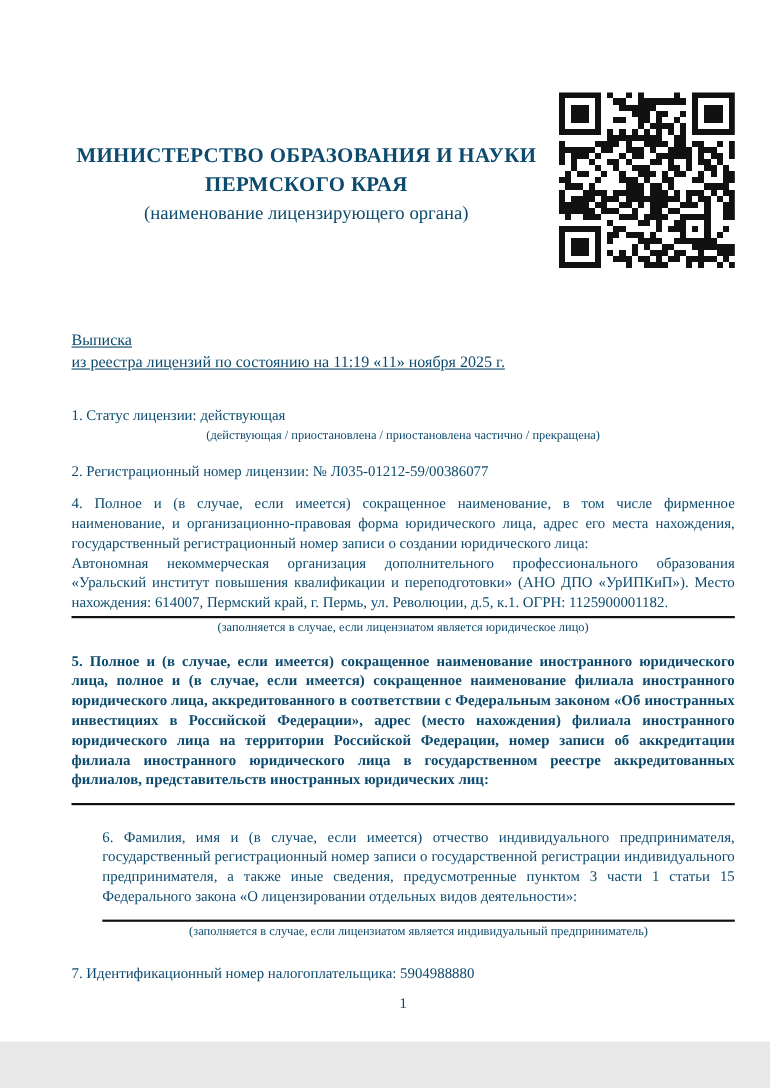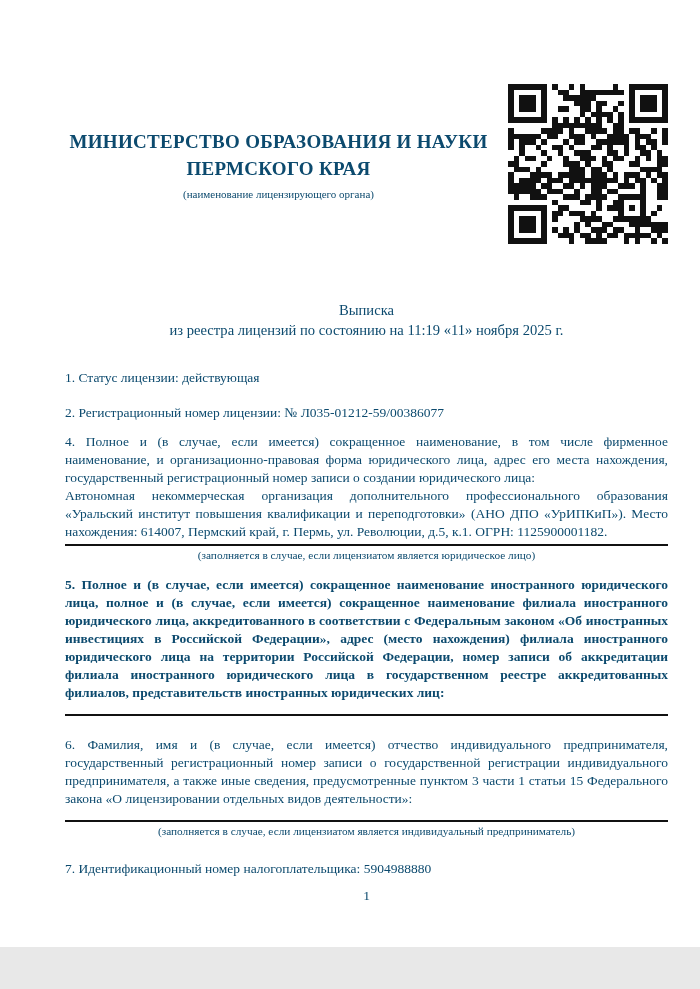--- a/index.html
+++ b/index.html
@@ -6,33 +6,33 @@
   html,body{margin:0;padding:0;background:#e8e8e8;}
   .page{
     width:700px;height:947px;background:#ffffff;color:#0c4a6e;
     font-family:"Liberation Serif","DejaVu Serif",serif;
     position:relative;box-sizing:border-box;
     padding:84px 32px 0 65px;margin:0 auto;overflow:hidden;
   }
   .header{display:flex;align-items:center;}
   .header-left{flex:1 1 auto;text-align:center;padding-right:16px;}
   .ministry-name{font-weight:bold;font-size:19px;line-height:27px;letter-spacing:.3px;}
-  .ministry-caption{font-size:11px;line-height:14px;margin-top:5px;}
+  .ministry-caption{font-size:17px;line-height:14px;margin-top:5px;}
   .qr-box{flex:0 0 auto;width:160px;height:160px;}
   .qr-box svg{width:160px;height:160px;display:block;}
-  .doc-title{text-align:center;margin-top:56px;font-size:14.6px;line-height:20px;}
+  .doc-title{text-align:left;margin-top:56px;font-size:14.6px;line-height:20px;text-decoration:underline;}
   .body-text{font-size:13.5px;line-height:18px;}
   .item{margin:0;}
   .just{text-align:justify;text-justify:inter-word;}
   .it-1{margin-top:29px;}
   .it-2{margin-top:17px;}
   .it-3{margin-top:13px;}
   .it-4{margin-top:11px;}
   .it-5{margin-top:14px;font-weight:bold;}
-  .it-6{margin-top:20px;}
+  .it-6{margin-top:20px;margin-left:28px;}
   .it-7{margin-top:22px;}
   .rule{border:0;border-top:2px solid #111;height:0;margin:3px 0 0 0;}
   .rule-gap{margin-top:12px;}
   .field-caption{font-size:11.3px;line-height:14px;text-align:center;margin-top:2px;}
   .page-number{text-align:center;font-size:13.5px;margin-top:9px;}
 </style>
 </head>
 <body>
 
 <div class="page">
@@ -506,20 +506,21 @@
 
   <div class="doc-title">
     <div>Выписка</div>
     <div>из реестра лицензий по состоянию на 11:19 «11» ноября 2025 г.</div>
   </div>
 
   <div class="body-text">
 
     <div class="item it-1">
       <div>1. Статус лицензии: действующая</div>
+      <div class="field-caption">(действующая / приостановлена / приостановлена частично / прекращена)</div>
     </div>
 
     <div class="item it-2">
       <div>2. Регистрационный номер лицензии: № Л035-01212-59/00386077</div>
     </div>
 
 
     <div class="item it-4">
       <div class="just">4. Полное и (в случае, если имеется) сокращенное наименование, в том числе фирменное наименование, и организационно-правовая форма юридического лица, адрес его места нахождения, государственный регистрационный номер записи о создании юридического лица:</div>
       <div class="just">Автономная некоммерческая организация дополнительного профессионального образования «Уральский институт повышения квалификации и переподготовки» (АНО ДПО «УрИПКиП»). Место нахождения: 614007, Пермский край, г. Пермь, ул. Революции, д.5, к.1. ОГРН: 1125900001182.</div>

